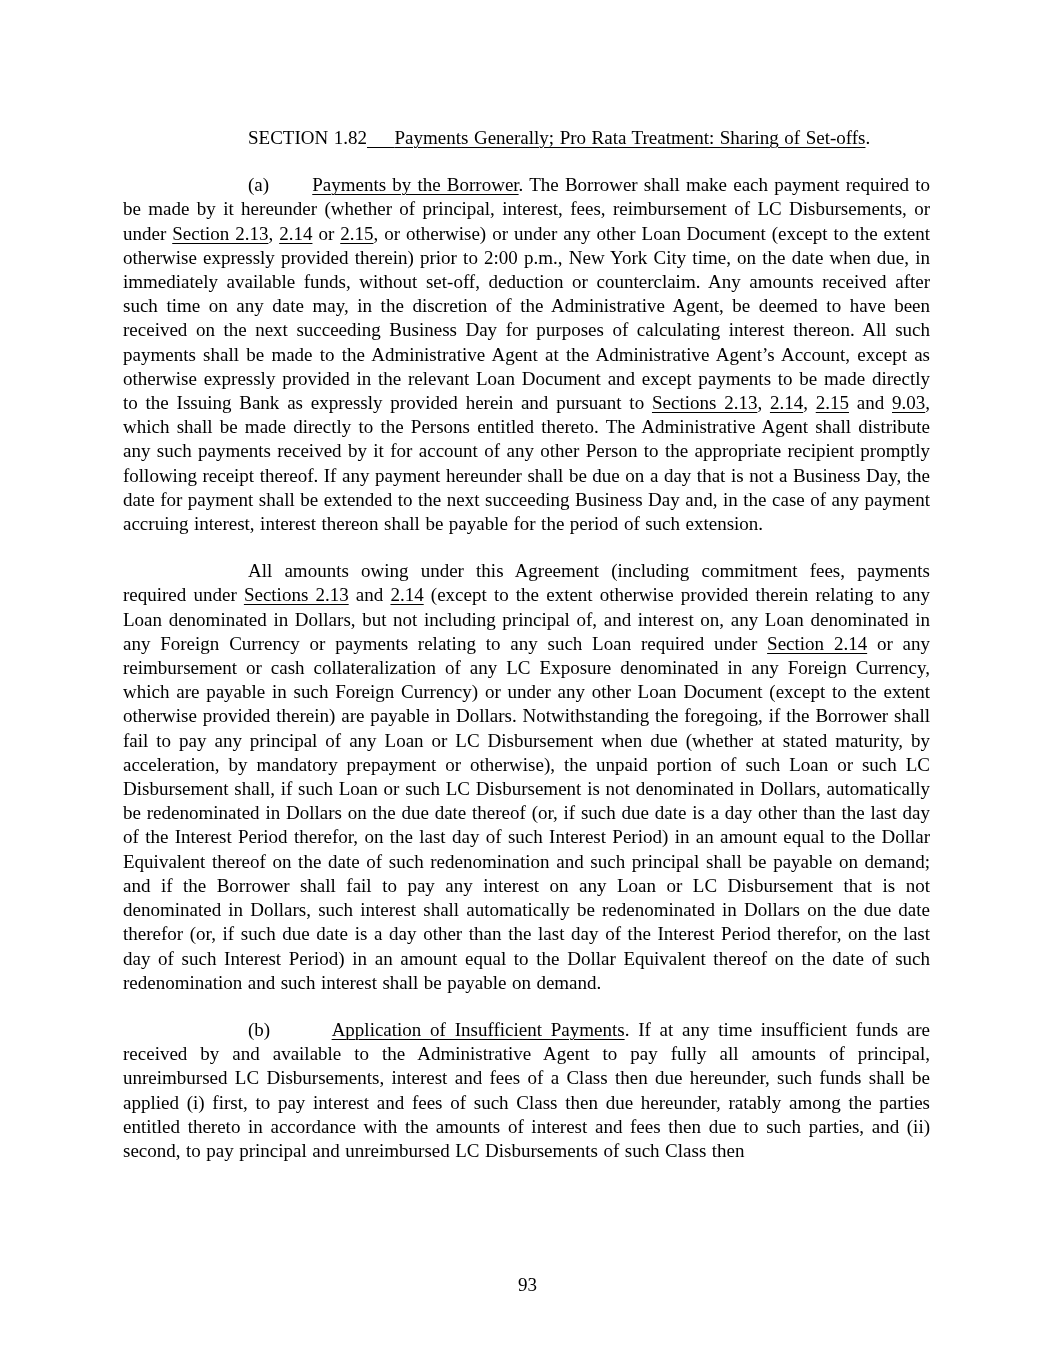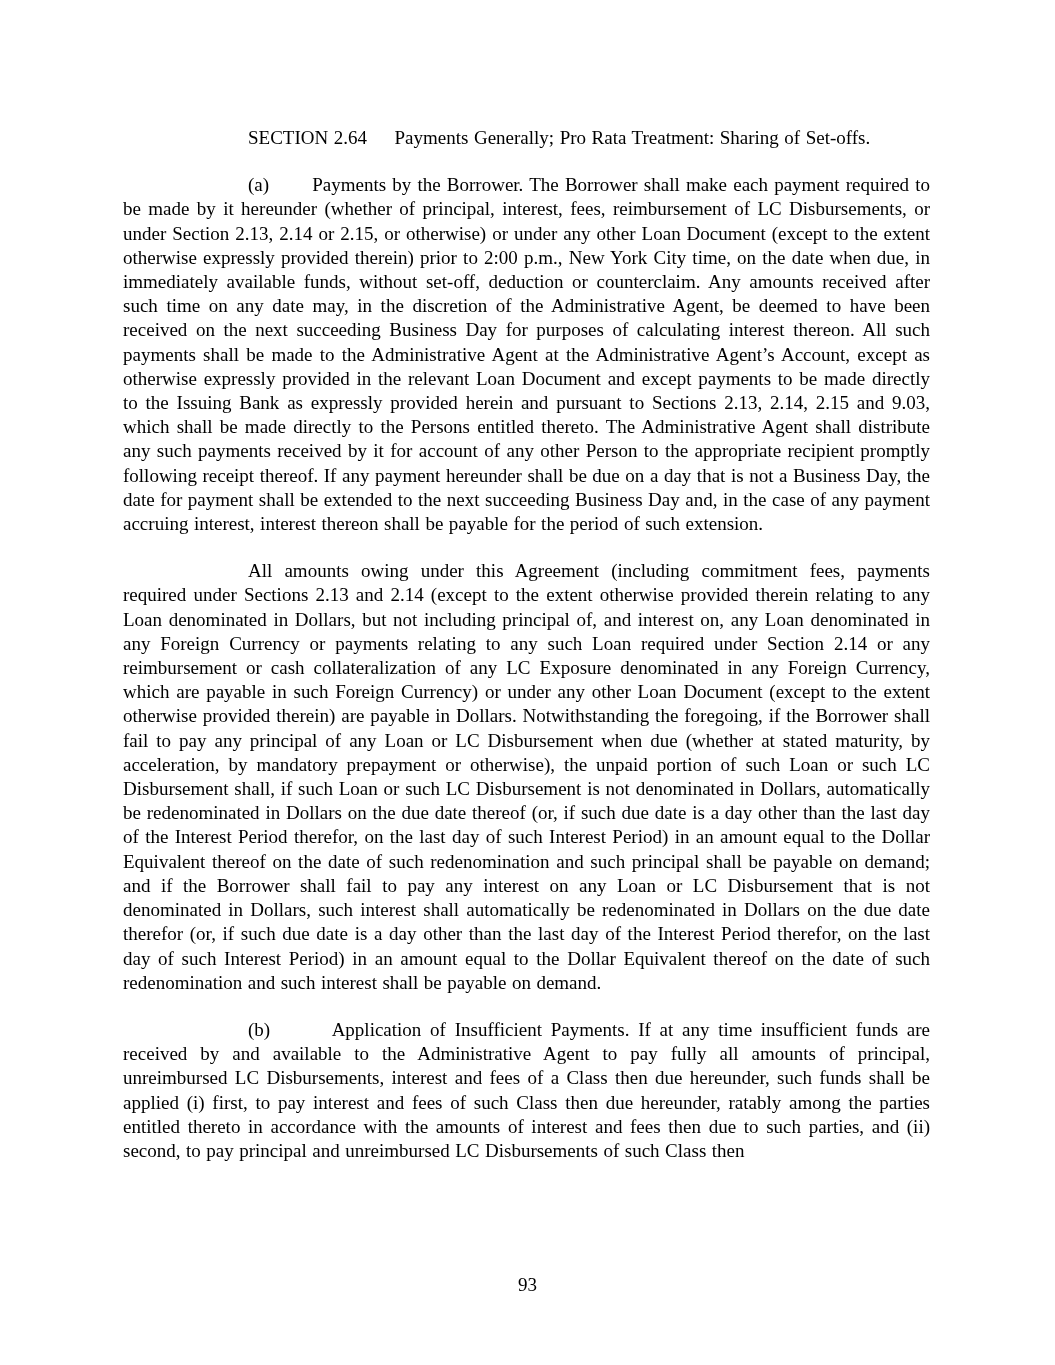--- a/index.html
+++ b/index.html
@@ -21,34 +21,35 @@
     overflow: hidden;
   }
   .para {
     margin: 0 0 23px 0;
     text-align: justify;
     text-indent: 125px;
     word-spacing: 0.04em;
   }
   .para:last-of-type { margin-bottom: 0; }
   .u {
+    text-decoration: underline;
     text-underline-offset: 2.5px;
     text-decoration-thickness: 1.3px;
   }
   .footer {
     position: absolute;
     left: 0;
     right: 0;
     bottom: 68px;
     text-align: center;
     text-indent: 0;
   }
 </style>
 </head>
 <body>
 
 <div class="page">
-  <p class="para"><span>SECTION 2.64</span><span class="u">&nbsp;&nbsp;&nbsp;&nbsp;&nbsp;</span><span class="u">Payments Generally; Pro Rata Treatment: Sharing of Set-offs</span><span>.</span></p>
+  <p class="para"><span>SECTION 1.82</span><span class="u">&nbsp;&nbsp;&nbsp;&nbsp;&nbsp;</span><span class="u">Payments Generally; Pro Rata Treatment: Sharing of Set-offs</span><span>.</span></p>
   <p class="para"><span>(a)</span><span>&nbsp;&nbsp;&nbsp;&nbsp;&nbsp;&nbsp;&nbsp;</span><span class="u">Payments by the Borrower</span><span>.  The Borrower shall make each payment required to be made by it hereunder (whether of principal, interest, fees, reimbursement of LC Disbursements, or under </span><span class="u">Section 2.13</span><span>, </span><span class="u">2.14</span><span> or </span><span class="u">2.15</span><span>, or otherwise) or under any other Loan Document (except to the extent otherwise expressly provided therein) prior to 2:00 p.m., New York City time, on the date when due, in immediately available funds, without set-off, deduction or counterclaim.  Any amounts received after such time on any date may, in the discretion of the Administrative Agent, be deemed to have been received on the next succeeding Business Day for purposes of calculating interest thereon.  All such payments shall be made to the Administrative Agent at the Administrative Agent’s Account, except as otherwise expressly provided in the relevant Loan Document and except payments to be made directly to the Issuing Bank as expressly provided herein and pursuant to </span><span class="u">Sections 2.13</span><span>, </span><span class="u">2.14</span><span>, </span><span class="u">2.15</span><span> and </span><span class="u">9.03</span><span>, which shall be made directly to the Persons entitled thereto.  The Administrative Agent shall distribute any such payments received by it for account of any other Person to the appropriate recipient promptly following receipt thereof.  If any payment hereunder shall be due on a day that is not a Business Day, the date for payment shall be extended to the next succeeding Business Day and, in the case of any payment accruing interest, interest thereon shall be payable for the period of such extension.</span></p>
   <p class="para"><span>All amounts owing under this Agreement (including commitment fees, payments required under </span><span class="u">Sections 2.13</span><span> and </span><span class="u">2.14</span><span> (except to the extent otherwise provided therein relating to any Loan denominated in Dollars, but not including principal of, and interest on, any Loan denominated in any Foreign Currency or payments relating to any such Loan required under </span><span class="u">Section 2.14</span><span> or any reimbursement or cash collateralization of any LC Exposure denominated in any Foreign Currency, which are payable in such Foreign Currency) or under any other Loan Document (except to the extent otherwise provided therein) are payable in Dollars.  Notwithstanding the foregoing, if the Borrower shall fail to pay any principal of any Loan or LC Disbursement when due (whether at stated maturity, by acceleration, by mandatory prepayment or otherwise), the unpaid portion of such Loan or such LC Disbursement shall, if such Loan or such LC Disbursement is not denominated in Dollars, automatically be redenominated in Dollars on the due date thereof (or, if such due date is a day other than the last day of the Interest Period therefor, on the last day of such Interest Period) in an amount equal to the Dollar Equivalent thereof on the date of such redenomination and such principal shall be payable on demand; and if the Borrower shall fail to pay any interest on any Loan or LC Disbursement that is not denominated in Dollars, such interest shall automatically be redenominated in Dollars on the due date therefor (or, if such due date is a day other than the last day of the Interest Period therefor, on the last day of such Interest Period) in an amount equal to the Dollar Equivalent thereof on the date of such redenomination and such interest shall be payable on demand.</span></p>
   <p class="para"><span>(b)</span><span>&nbsp;&nbsp;&nbsp;&nbsp;&nbsp;&nbsp;&nbsp;</span><span class="u">Application of Insufficient Payments</span><span>.  If at any time insufficient funds are received by and available to the Administrative Agent to pay fully all amounts of principal, unreimbursed LC Disbursements, interest and fees of a Class then due hereunder, such funds shall be applied (i) first, to pay interest and fees of such Class then due hereunder, ratably among the parties entitled thereto in accordance with the amounts of interest and fees then due to such parties, and (ii) second, to pay principal and unreimbursed LC Disbursements of such Class then</span></p>
   <div class="footer">93</div>
 </div>
 
 </body></html>

